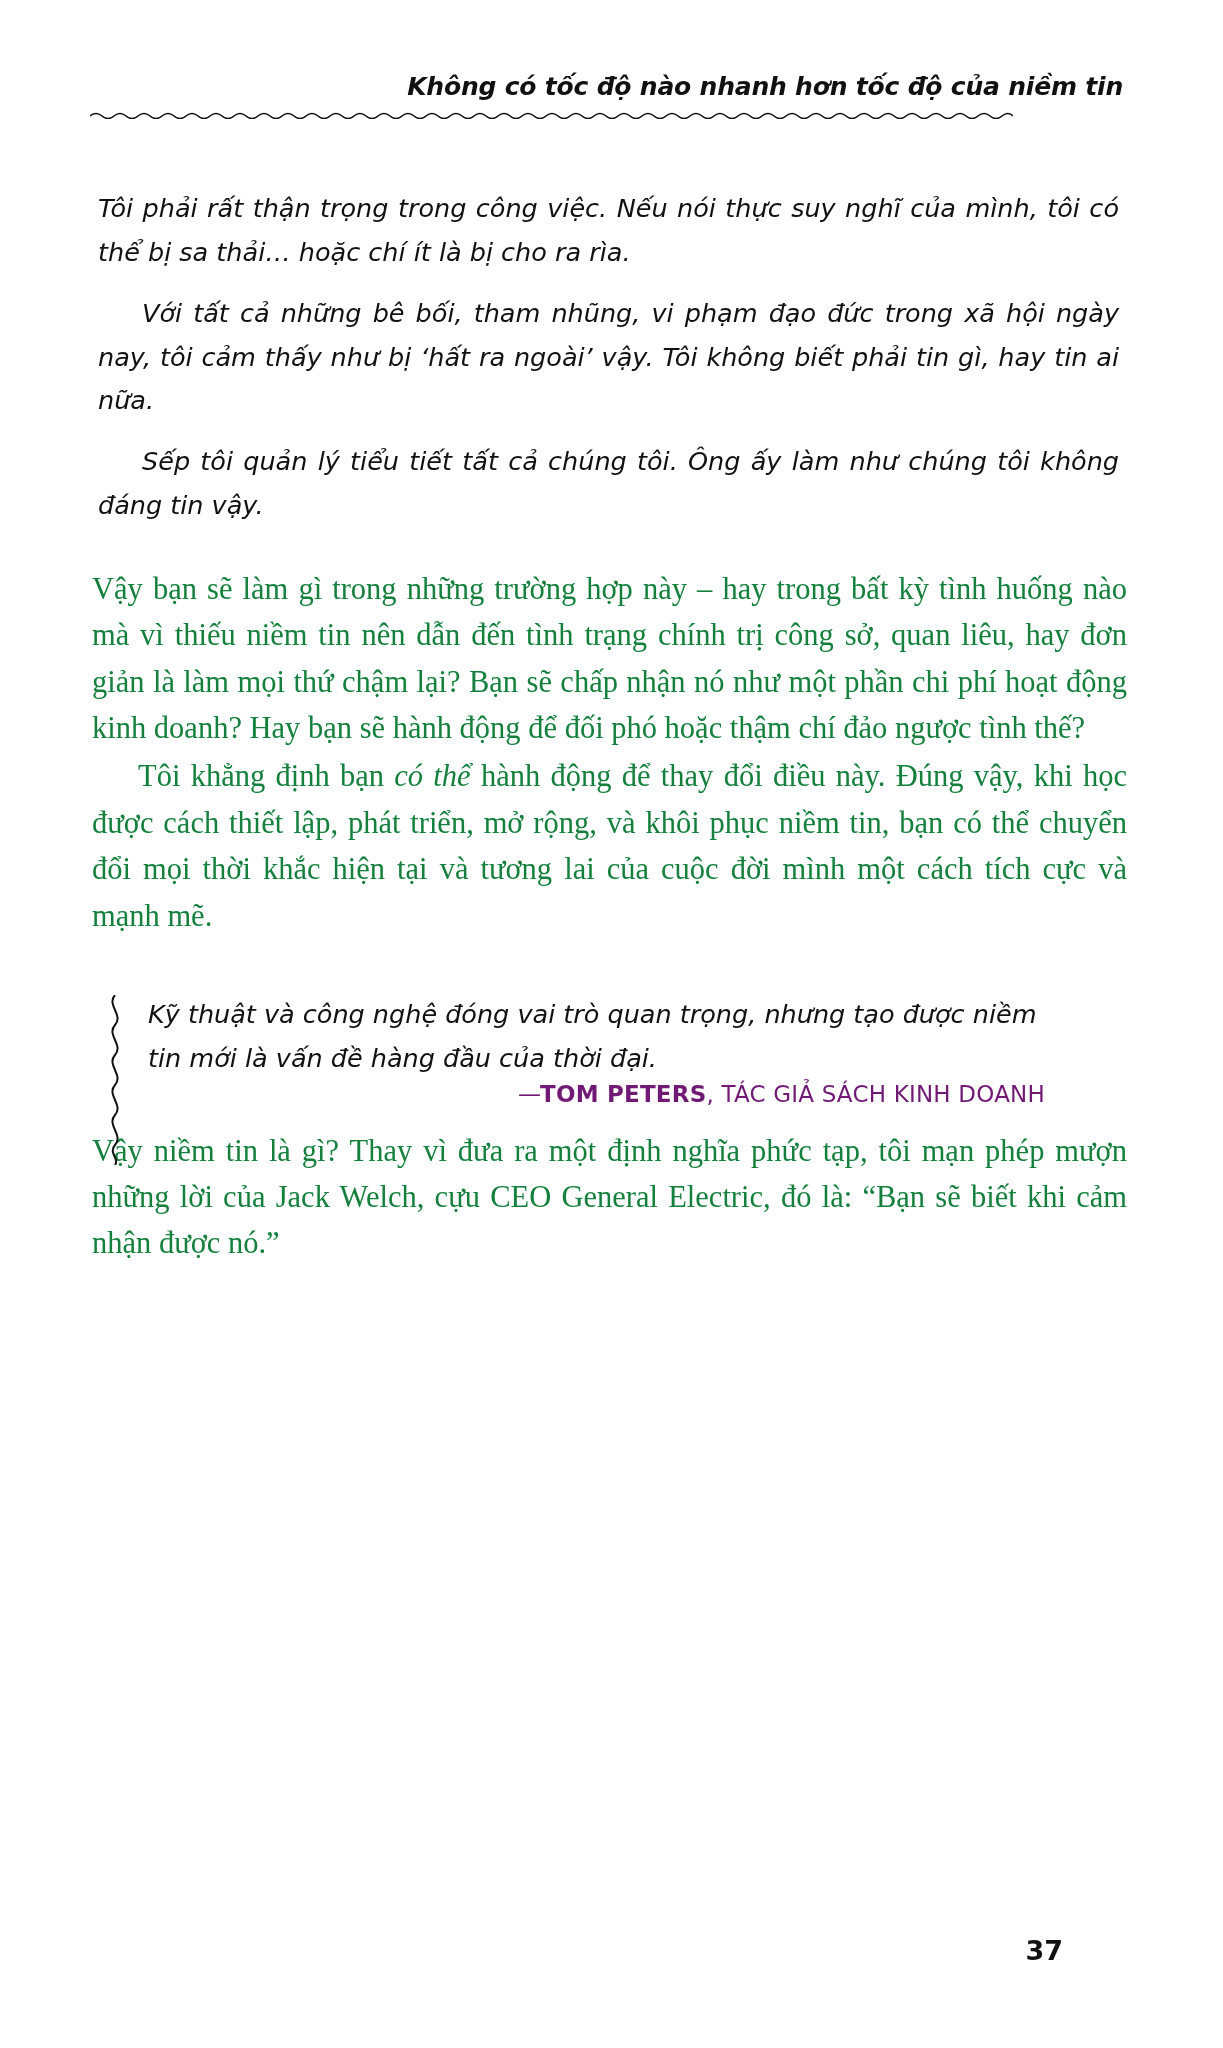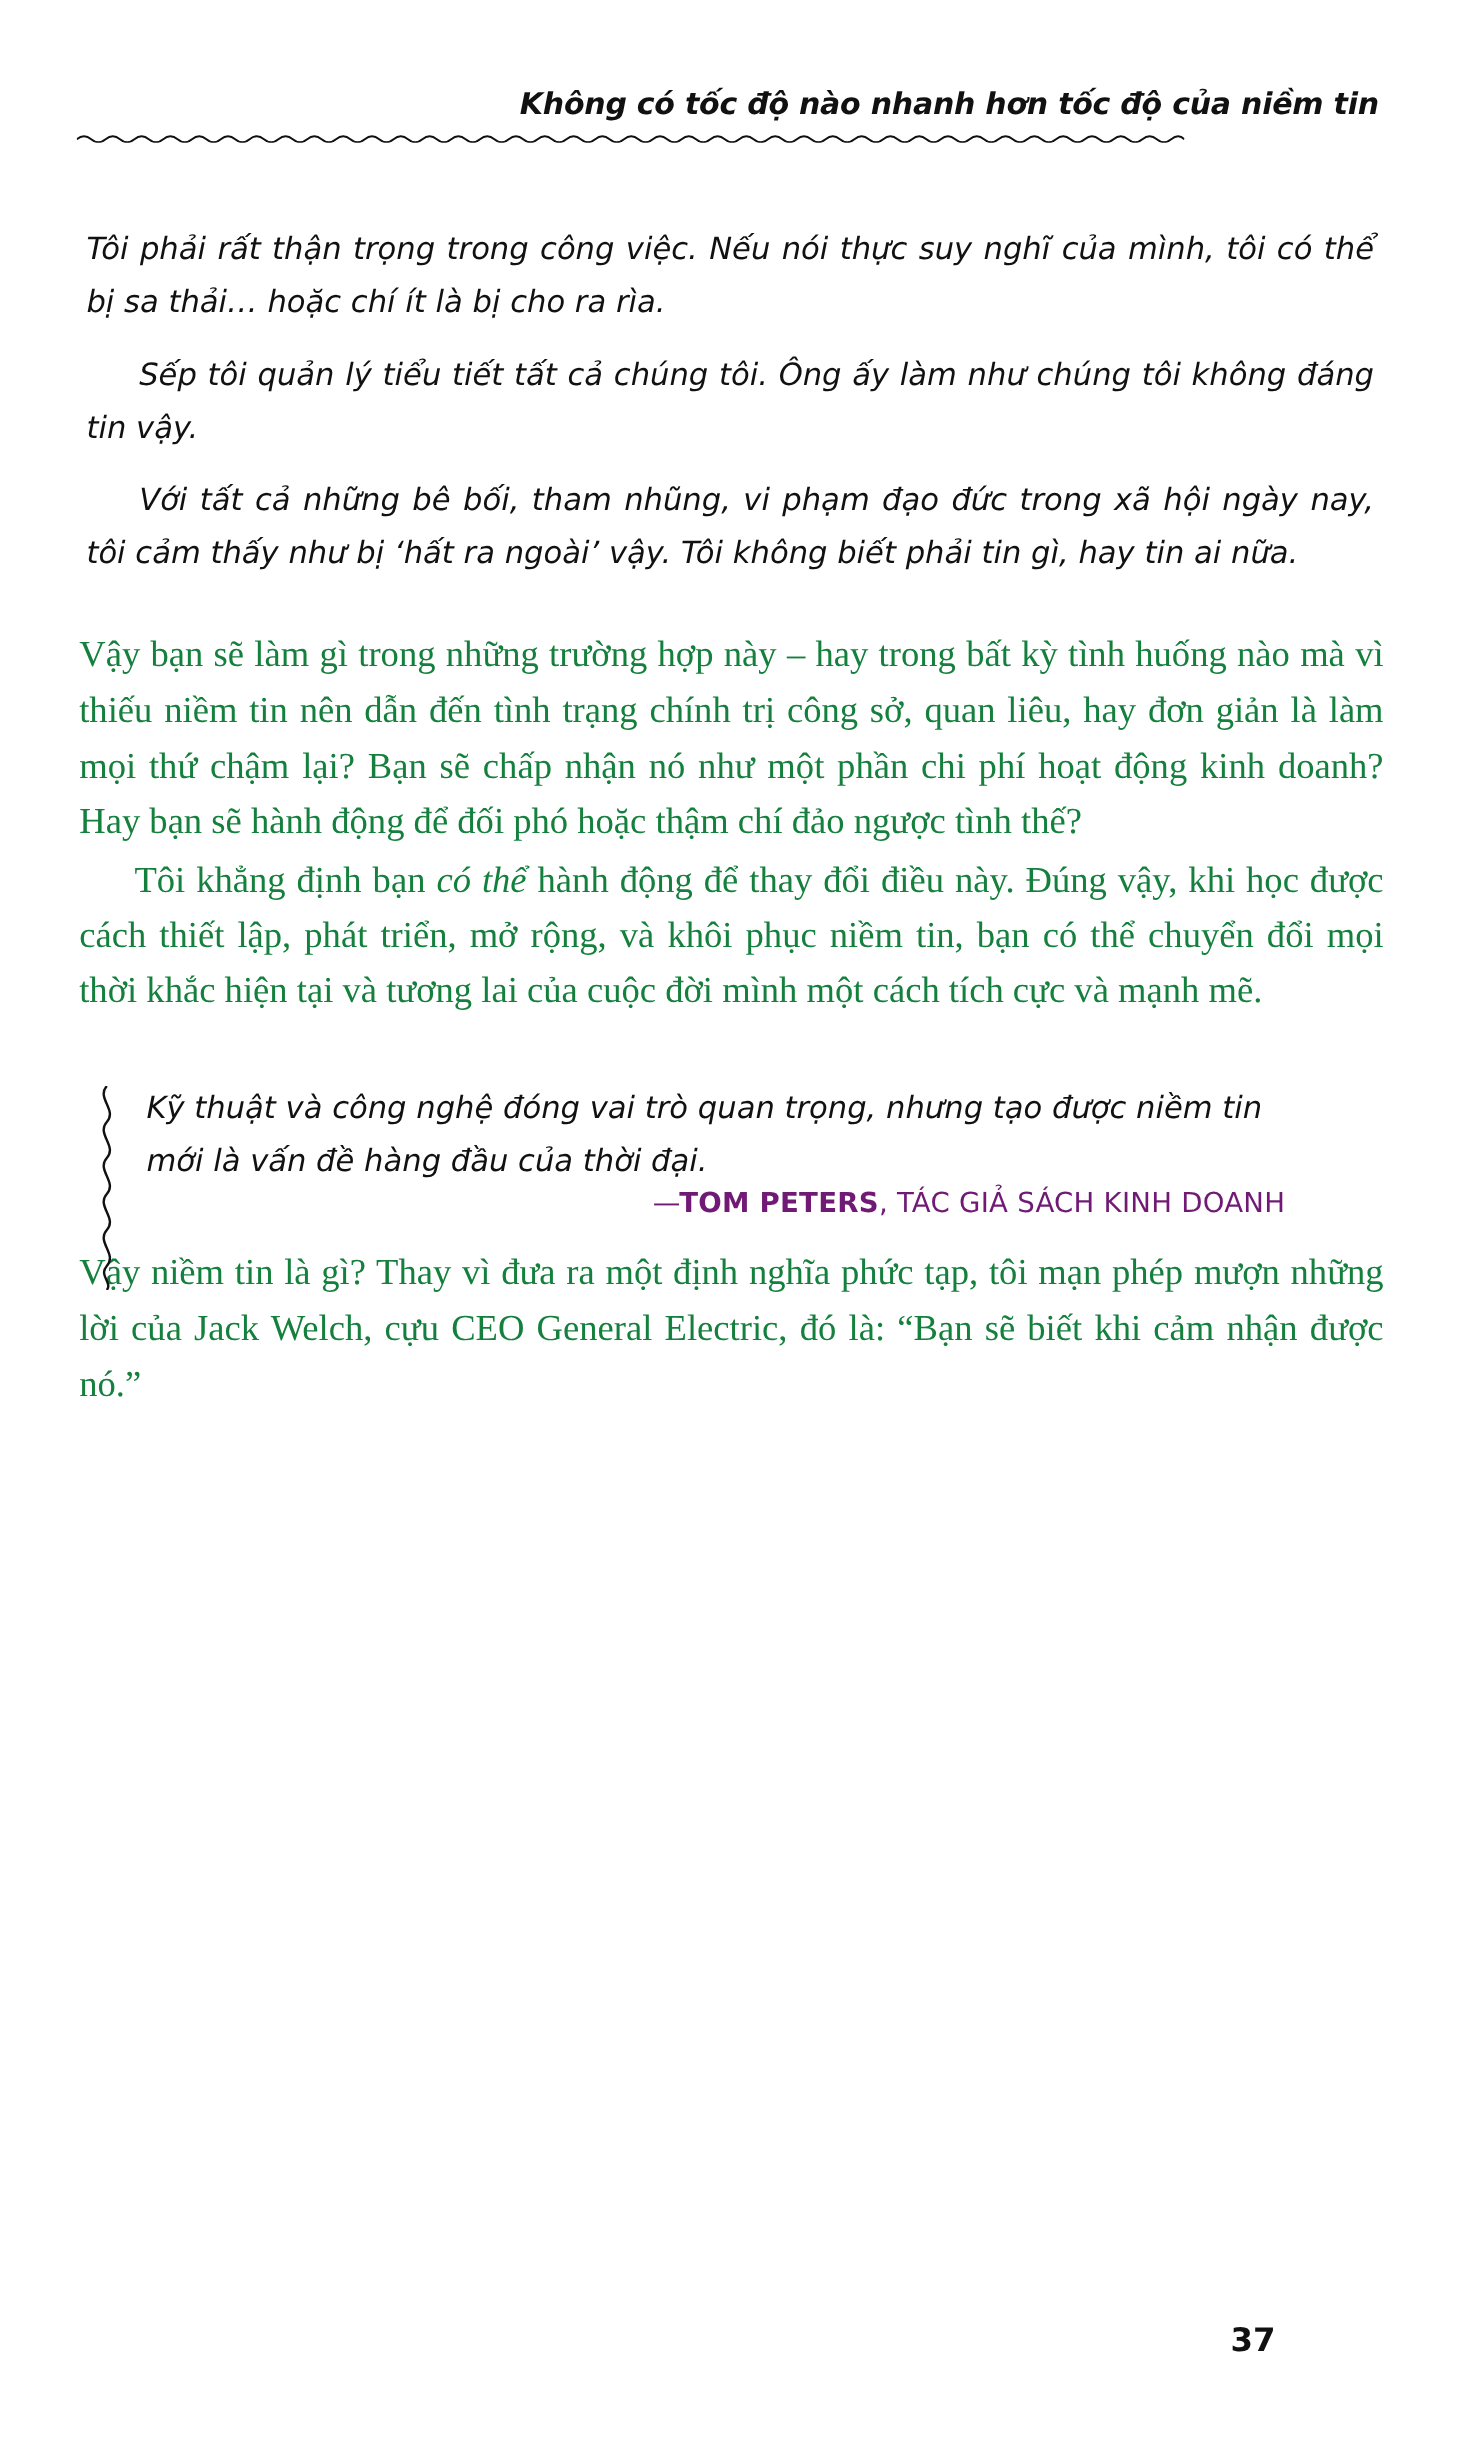--- a/index.html
+++ b/index.html
@@ -14,21 +14,21 @@
     color: #000000;
     position: relative;
     overflow: hidden;
   }
 
   .page {
     position: relative;
     width: 1223px;
     height: 2048px;
     box-sizing: border-box;
-    padding: 0 64px;
+    padding: 0 90px;
   }
 
   
   .running-head {
     text-align: right;
     font-family: "DejaVu Sans", sans-serif;
     font-style: italic;
     font-weight: 700;
     font-size: 25px;
     letter-spacing: -0.2px;
@@ -147,22 +147,22 @@
   <div class="running-head">Không có tốc độ nào nhanh hơn tốc độ của niềm tin</div>
 
   <div class="rule-wrap">
     <svg width="923" height="8" viewBox="0 0 923 8" preserveAspectRatio="none" aria-hidden="true">
       <path d="M0,5 Q6,0 12,5 T24,5 T36,5 T48,5 T60,5 T72,5 T84,5 T96,5 T108,5 T120,5 T132,5 T144,5 T156,5 T168,5 T180,5 T192,5 T204,5 T216,5 T228,5 T240,5 T252,5 T264,5 T276,5 T288,5 T300,5 T312,5 T324,5 T336,5 T348,5 T360,5 T372,5 T384,5 T396,5 T408,5 T420,5 T432,5 T444,5 T456,5 T468,5 T480,5 T492,5 T504,5 T516,5 T528,5 T540,5 T552,5 T564,5 T576,5 T588,5 T600,5 T612,5 T624,5 T636,5 T648,5 T660,5 T672,5 T684,5 T696,5 T708,5 T720,5 T732,5 T744,5 T756,5 T768,5 T780,5 T792,5 T804,5 T816,5 T828,5 T840,5 T852,5 T864,5 T876,5 T888,5 T900,5 T912,5 T923,5" fill="none" stroke="#111" stroke-width="1.6"></path>
     </svg>
   </div>
 
   <div class="quoted-block">
     <p>Tôi phải rất thận trọng trong công việc. Nếu nói thực suy nghĩ của mình, tôi có thể bị sa thải… hoặc chí ít là bị cho ra rìa.</p>
+    <p>Với tất cả những bê bối, tham nhũng, vi phạm đạo đức trong xã hội ngày nay, tôi cảm thấy như bị ‘hất ra ngoài’ vậy. Tôi không biết phải tin gì, hay tin ai nữa.</p>
     <p>Sếp tôi quản lý tiểu tiết tất cả chúng tôi. Ông ấy làm như chúng tôi không đáng tin vậy.</p>
-    <p>Với tất cả những bê bối, tham nhũng, vi phạm đạo đức trong xã hội ngày nay, tôi cảm thấy như bị ‘hất ra ngoài’ vậy. Tôi không biết phải tin gì, hay tin ai nữa.</p>
   </div>
 
   <div class="body-text">
     <p class="first">Vậy bạn sẽ làm gì trong những trường hợp này – hay trong bất kỳ tình huống nào mà vì thiếu niềm tin nên dẫn đến tình trạng chính trị công sở, quan liêu, hay đơn giản là làm mọi thứ chậm lại? Bạn sẽ chấp nhận nó như một phần chi phí hoạt động kinh doanh? Hay bạn sẽ hành động để đối phó hoặc thậm chí đảo ngược tình thế?</p>
     <p class="indent"><span>Tôi khẳng định bạn </span><em>có thể</em><span> hành động để thay đổi điều này. Đúng vậy, khi học được cách thiết lập, phát triển, mở rộng, và khôi phục niềm tin, bạn có thể chuyển đổi mọi thời khắc hiện tại và tương lai của cuộc đời mình một cách tích cực và mạnh mẽ.</span></p>
   </div>
 
   <div class="pullquote">
     <svg class="squiggle" viewBox="0 0 22 170" preserveAspectRatio="none" aria-hidden="true">
       <path d="M11,0 C2,10 20,20 11,30 C2,40 20,50 11,60 C2,70 20,80 11,90 C2,100 20,110 11,120 C2,130 20,140 11,150 C4,158 16,164 11,170" fill="none" stroke="#111" stroke-width="2"></path>

